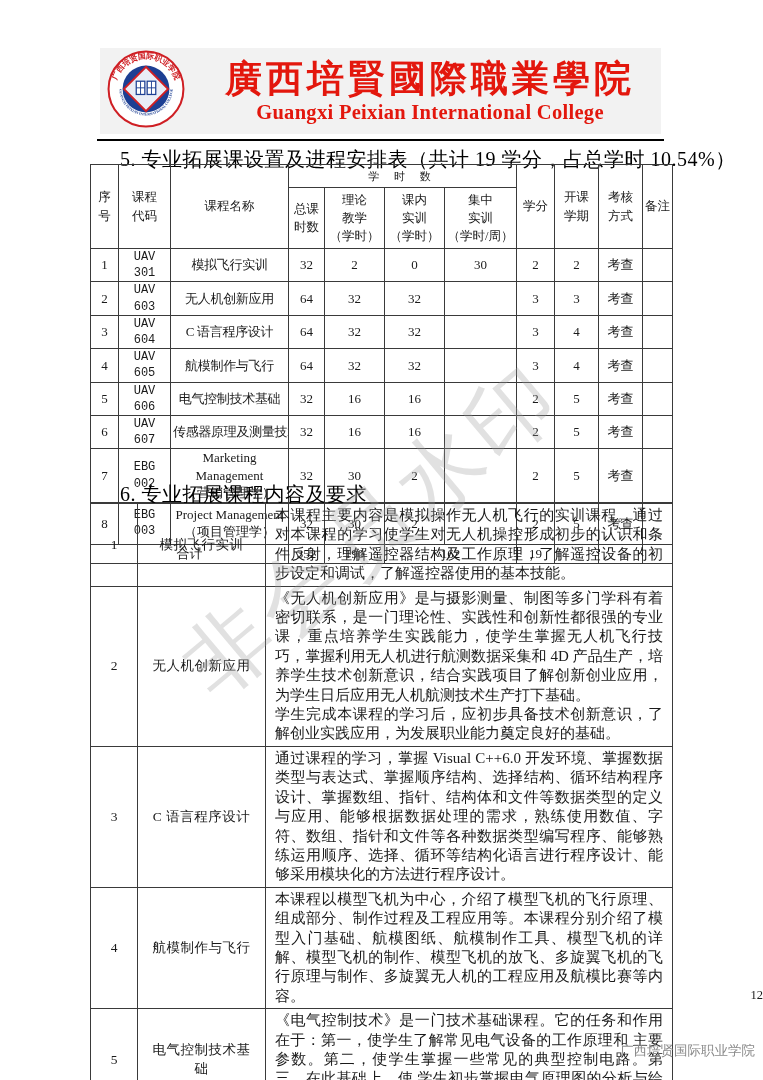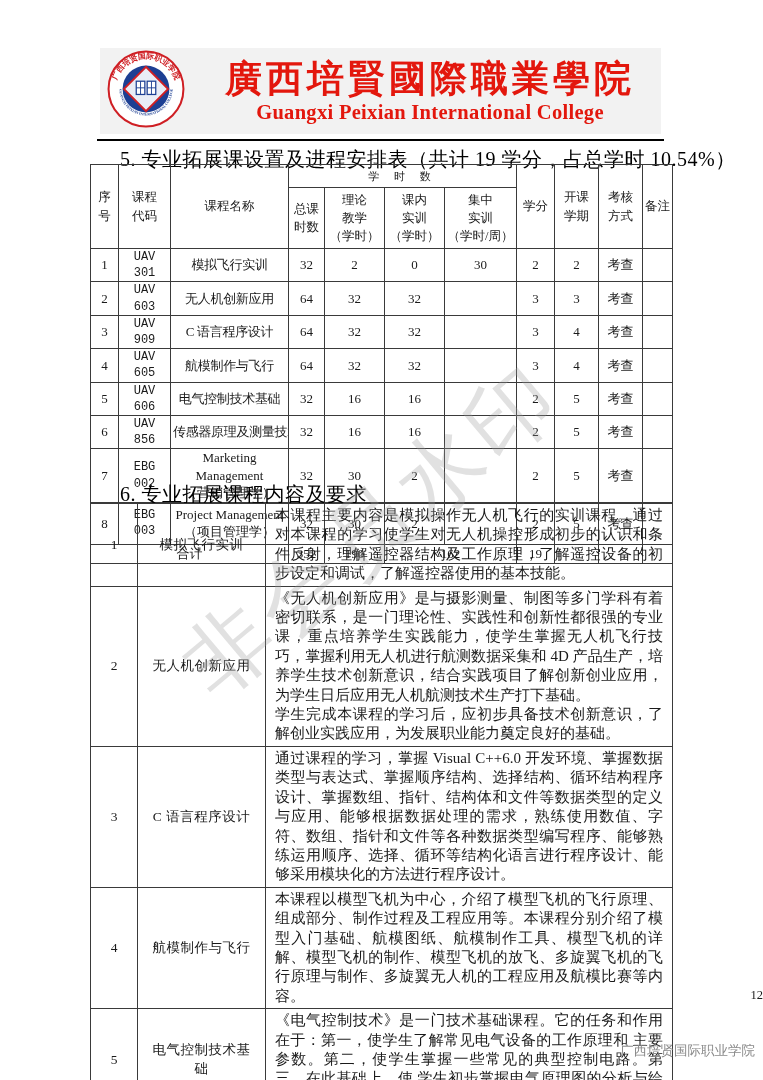--- a/index.html
+++ b/index.html
@@ -150,21 +150,21 @@
         <td>32</td>
         <td>32</td>
         <td></td>
         <td>3</td>
         <td>3</td>
         <td>考查</td>
         <td></td>
       </tr>
       <tr class="r20">
         <td>3</td>
-        <td class="mono">UAV 909</td>
+        <td class="mono">UAV 604</td>
         <td class="nowrap">C 语言程序设计</td>
         <td>64</td>
         <td>32</td>
         <td>32</td>
         <td></td>
         <td>3</td>
         <td>4</td>
         <td>考查</td>
         <td></td>
       </tr>
@@ -189,21 +189,21 @@
         <td>16</td>
         <td>16</td>
         <td></td>
         <td>2</td>
         <td>5</td>
         <td>考查</td>
         <td></td>
       </tr>
       <tr class="r20">
         <td>6</td>
-        <td class="mono">UAV 856</td>
+        <td class="mono">UAV 607</td>
         <td class="nowrap">传感器原理及测量技术</td>
         <td>32</td>
         <td>16</td>
         <td>16</td>
         <td></td>
         <td>2</td>
         <td>5</td>
         <td>考查</td>
         <td></td>
       </tr>

